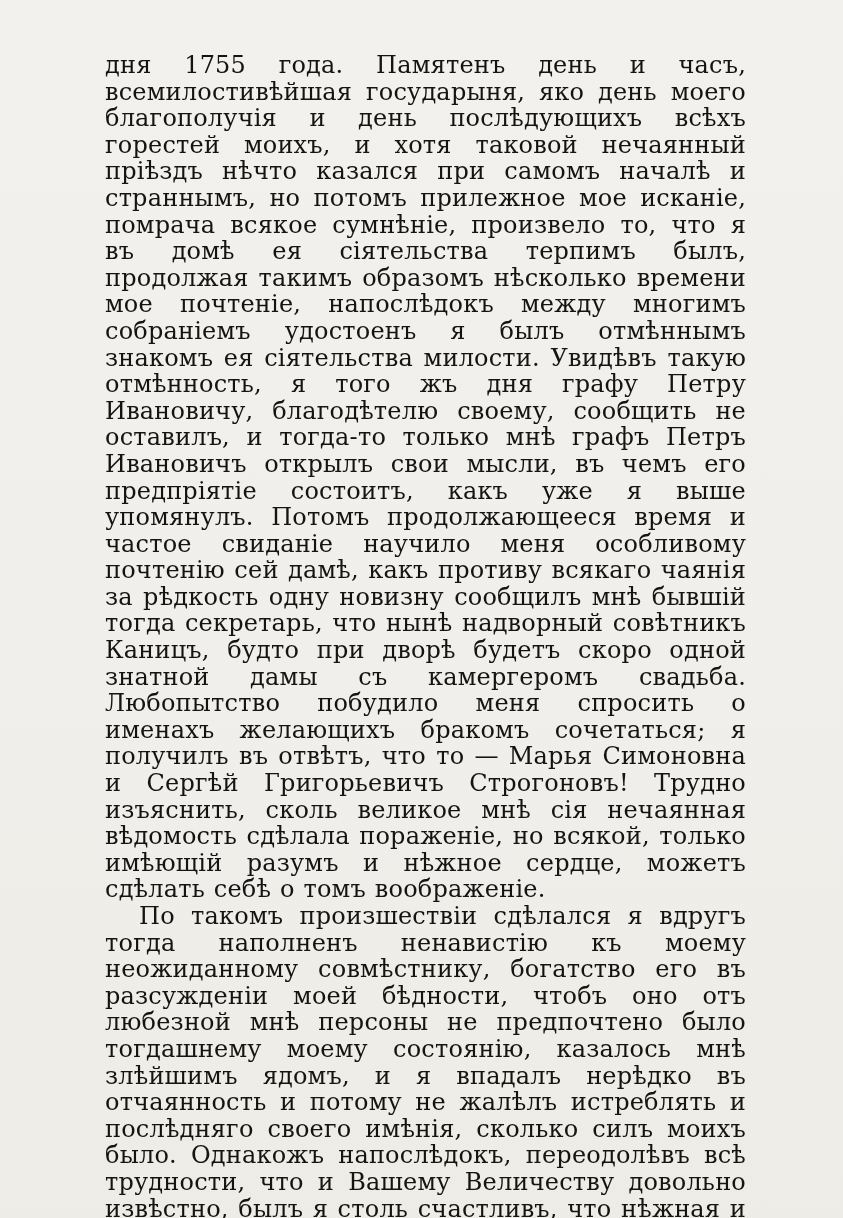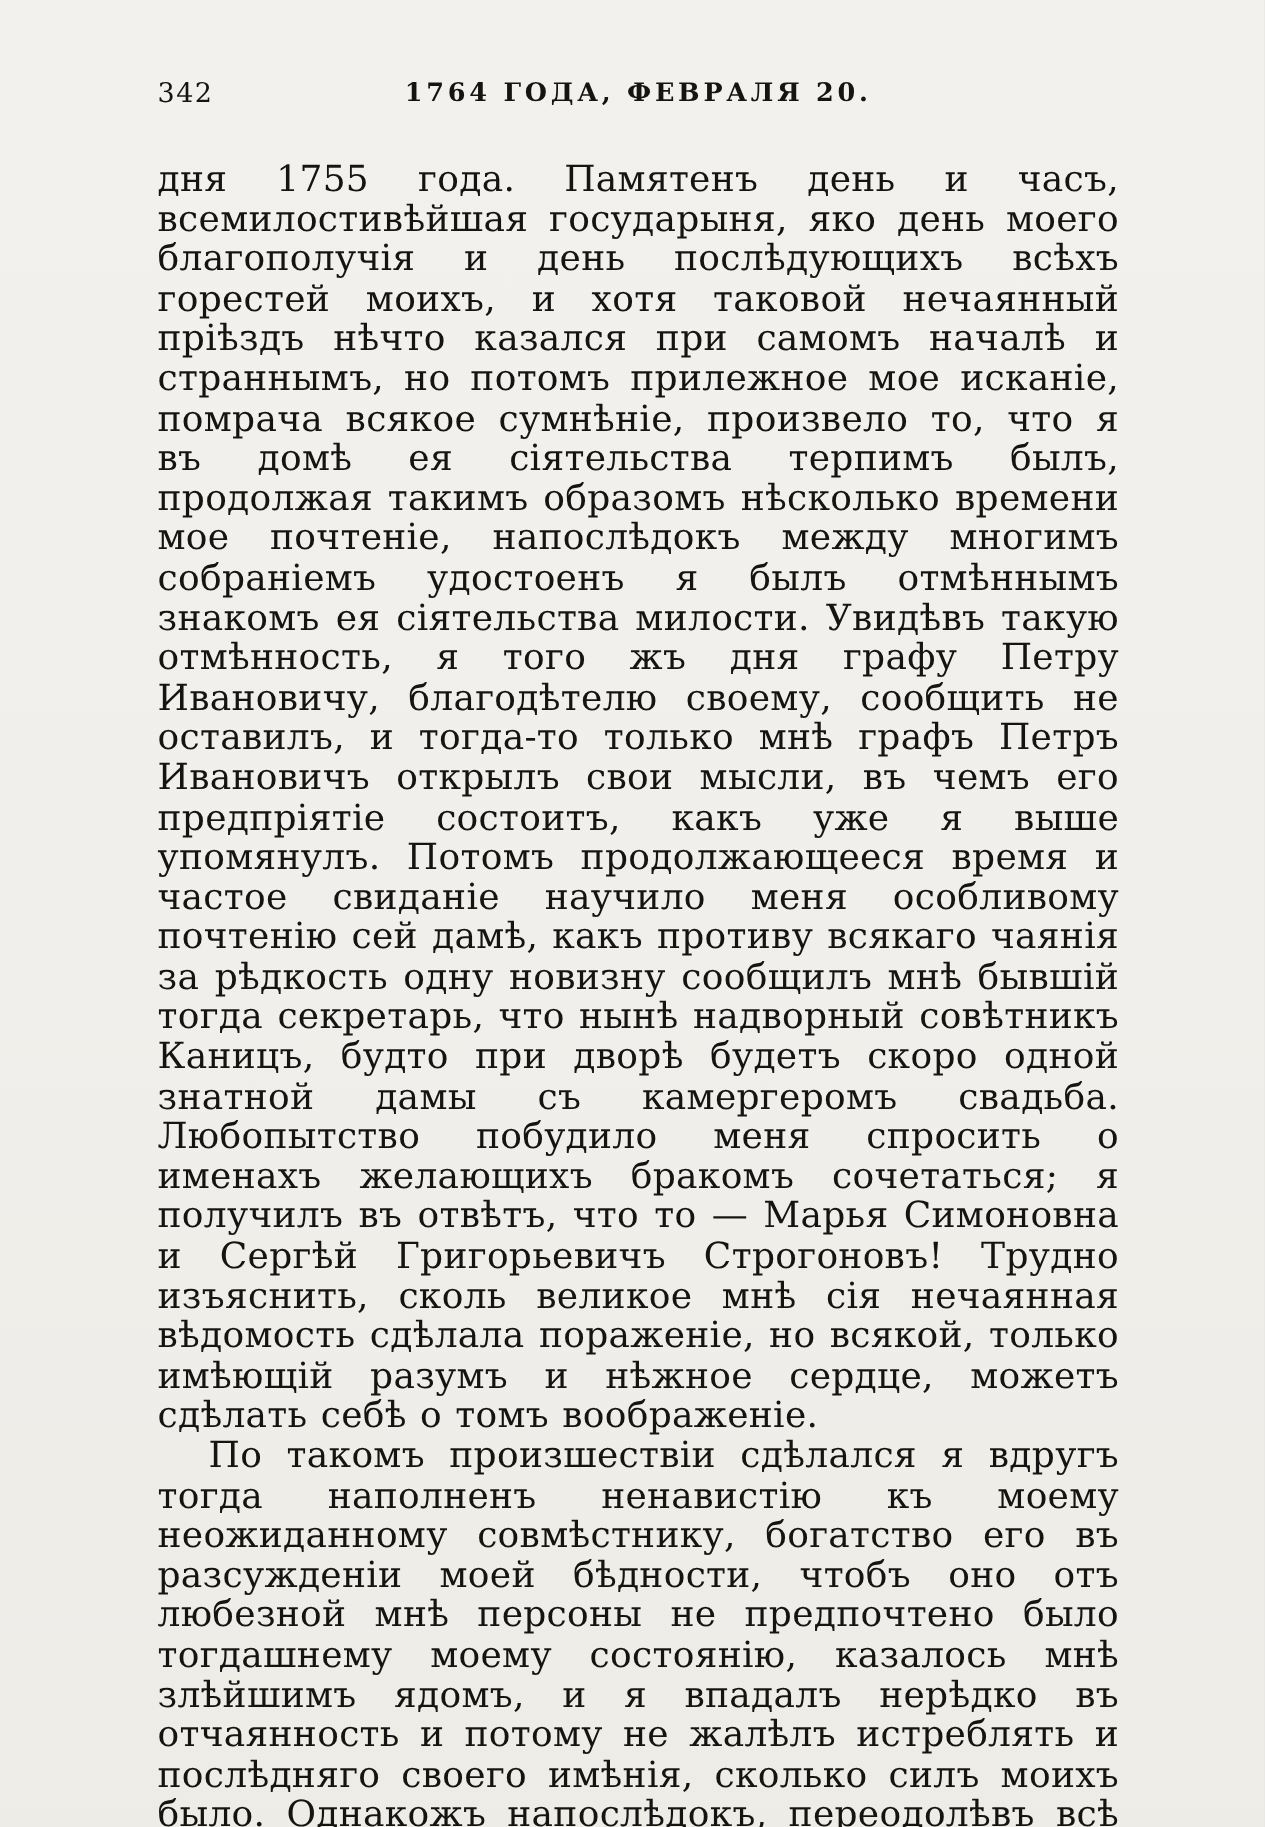--- a/index.html
+++ b/index.html
@@ -53,23 +53,19 @@
   }
   .body-text p.indented {
     text-indent: 34px;
   }
 </style>
 </head>
 <body>
 
 <div class="scan-page">
 
-  <div class="page-header">
-    <span class="page-number">342</span>
-    <div class="running-head">1764 года, февраля 20.</div>
-  </div>
 
   <div class="body-text">
     <p>дня 1755 года. Памятенъ день и часъ, всемилостивѣйшая государыня, яко день моего благополучія и день послѣдующихъ всѣхъ горестей моихъ, и хотя таковой нечаянный пріѣздъ нѣчто казался при самомъ началѣ и страннымъ, но потомъ прилежное мое исканіе, помрача всякое сумнѣніе, произвело то, что я въ домѣ ея сіятельства терпимъ былъ, продолжая такимъ образомъ нѣсколько времени мое почтеніе, напослѣдокъ между многимъ собраніемъ удостоенъ я былъ отмѣннымъ знакомъ ея сіятельства милости. Увидѣвъ такую отмѣнность, я того жъ дня графу Петру Ивановичу, благодѣтелю своему, сообщить не оставилъ, и тогда-то только мнѣ графъ Петръ Ивановичъ открылъ свои мысли, въ чемъ его предпріятіе состоитъ, какъ уже я выше упомянулъ. Потомъ продолжающееся время и частое свиданіе научило меня особливому почтенію сей дамѣ, какъ противу всякаго чаянія за рѣдкость одну новизну сообщилъ мнѣ бывшій тогда секретарь, что нынѣ надворный совѣтникъ Каницъ, будто при дворѣ будетъ скоро одной знатной дамы съ камергеромъ свадьба. Любопытство побудило меня спросить о именахъ желающихъ бракомъ сочетаться; я получилъ въ отвѣтъ, что то — Марья Симоновна и Сергѣй Григорьевичъ Строгоновъ! Трудно изъяснить, сколь великое мнѣ сія нечаянная вѣдомость сдѣлала пораженіе, но всякой, только имѣющій разумъ и нѣжное сердце, можетъ сдѣлать себѣ о томъ воображеніе.</p>
     <p class="indented">По такомъ произшествіи сдѣлался я вдругъ тогда наполненъ ненавистію къ моему неожиданному совмѣстнику, богатство его въ разсужденіи моей бѣдности, чтобъ оно отъ любезной мнѣ персоны не предпочтено было тогдашнему моему состоянію, казалось мнѣ злѣйшимъ ядомъ, и я впадалъ нерѣдко въ отчаянность и потому не жалѣлъ истреблять и послѣдняго своего имѣнія, сколько силъ моихъ было. Однакожъ напослѣдокъ, переодолѣвъ всѣ трудности, что и Вашему Величеству довольно извѣстно, былъ я столь счастливъ, что нѣжная и чистосердечная любовь, господствующая надъ сердцами многихъ смертныхъ, преодолѣвъ великія трудности, взяла надъ всѣмъ поверхность. Графъ Петръ Ивановичъ, будучи крайне доволенъ, что я сдѣлался мужемъ Марьи Симоновны, ожидалъ плодовъ въ своемъ предпріятіи; однакожъ ничего сообщить было ему не можно; во первыхъ, что ваше величество тогда удалены были отъ сообщенія съ моею женою; а во вторыхъ, и болѣе всего, что былъ бы я хуже всякаго сквернаго жида, когда бъ я понудилъ жену мою сдѣлаться противу Вашего Величества предательницею, чувствуя къ себѣ ея безпредѣльную любовь и милость и знавши нелицемѣрную ея къ Вашему Величеству вѣрность, въ доказательство чего Ваше Величество, по смерти жены моей, получить отъ меня изволили свои письма, гдѣ упоминалось довольно о графѣ Петрѣ Ивановичѣ, и которыхъ всеконечно никто не видалъ кромѣ жены моей и меня.</p>
   </div>
 
 </div>
 
 </body></html>

